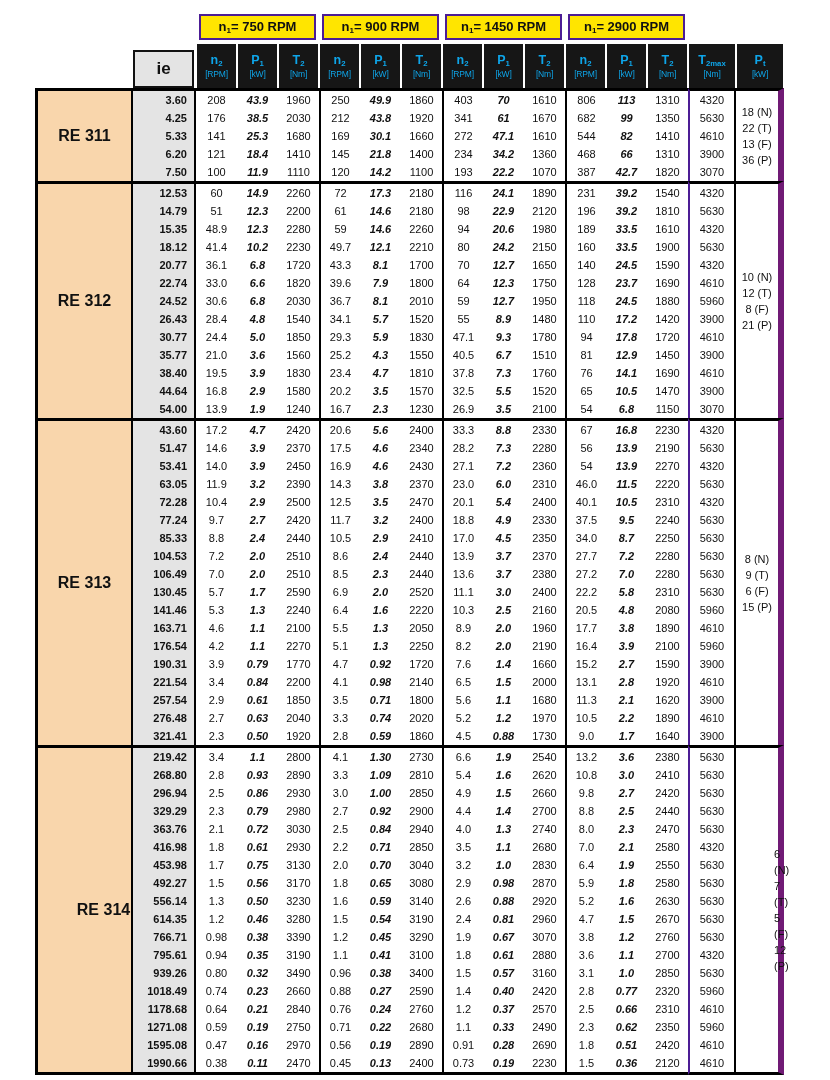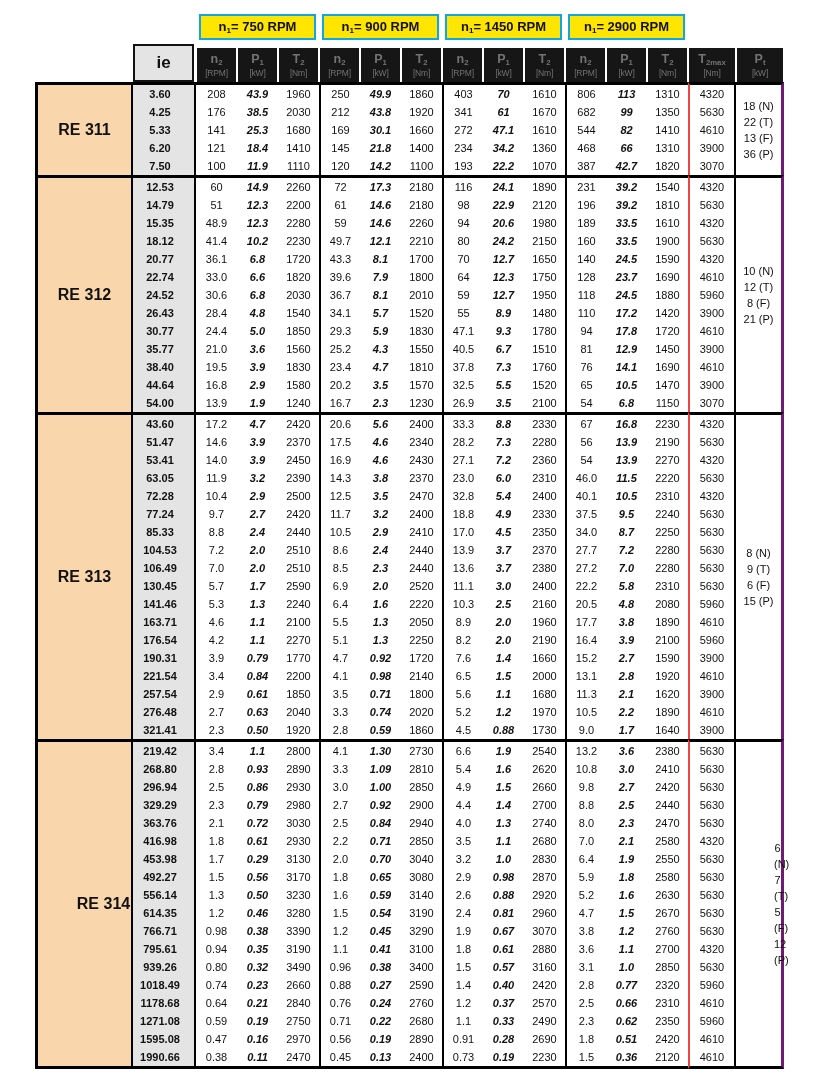--- a/index.html
+++ b/index.html
@@ -2,40 +2,40 @@
 <html style="--yellow: #FFE500; --hblack: #161616; --peach: #F9D6AC; --iegray: #E4E4E4;"><head>
 <meta charset="utf-8">
 <style>
   html,body{margin:0;padding:0;background:#fff;}
   body{width:830px;height:1080px;font-family:"Liberation Sans",sans-serif;color:#111;overflow:hidden;}
   .wrap{padding:14px 0 0 35px;}
   table{border-collapse:separate;border-spacing:0;table-layout:fixed;width:749px;}
   th,td{padding:0;margin:0;font-weight:normal;}
   
   .sp-th{height:30px;vertical-align:top;}
-  .yellow{background:var(--yellow,#FFE500);border:2px solid #0ea5e9;margin:0 3px;height:22px;
+  .yellow{background:var(--yellow,#FFE500);border:2px solid #4c1d95;margin:0 3px;height:22px;
           text-align:center;line-height:22px;font-weight:bold;font-size:13px;white-space:nowrap;}
   .hth{height:38px;vertical-align:bottom;}
-  .hbox{background:var(--hblack,#161616);color:#737373;margin:0 1px;height:34px;display:flex;
+  .hbox{background:var(--hblack,#161616);color:#0ea5e9;margin:0 1px;height:44px;display:flex;
         flex-direction:column;align-items:center;justify-content:center;line-height:1;}
   .hbox .sym{font-weight:bold;font-size:12.5px;}
   .hbox .unit{font-size:8.5px;margin-top:2px;letter-spacing:-0.2px;}
   .iebox{background:var(--iegray,#E4E4E4);border:2px solid #111;height:34px;margin:0 2px;
          display:flex;align-items:center;justify-content:center;
          font-weight:bold;font-size:17px;}
   sub{font-size:62%;vertical-align:-0.25em;letter-spacing:0;}
   
   tbody td{height:18px;font-size:11px;text-align:center;vertical-align:middle;background:#fff;line-height:1;}
   td.model{background:var(--peach,#F9D6AC);font-weight:bold;font-size:16px;border-left:3px solid #000;}
-  td.ie{background:var(--iegray,#E4E4E4);font-weight:bold;text-align:center;padding-right:7px;
+  td.ie{background:var(--iegray,#E4E4E4);font-weight:bold;text-align:right;padding-right:7px;
         border-left:2px solid #000;border-right:2px solid #000;}
   td.p1{font-weight:bold;font-style:italic;}
   td.gl{border-left:2px solid #000;}
-  td.t2max{border-left:2px solid #ef4444;border-right:2px solid #000;}
-  td.pt{border-right:3px solid #701a75;vertical-align:middle;}
+  td.t2max{border-left:2px solid #4c1d95;border-right:2px solid #000;}
+  td.pt{border-right:6px solid #701a75;vertical-align:middle;}
   td.pt .pt-line{font-size:11px;line-height:16px;text-align:center;}
   tr.gtop>td{border-top:3px solid #000;}
   tr.lastrow>td{border-bottom:3px solid #000;}
   td.bbot{border-bottom:3px solid #000;padding-left:38px;}
 </style>
 </head>
 <body>
 
 <div class="wrap">
   <table>
@@ -540,21 +540,21 @@
           <td class="t2max">5630</td>
         </tr>
         <tr>
           <td class="ie">72.28</td>
           <td class="num">10.4</td>
           <td class="num p1">2.9</td>
           <td class="num">2500</td>
           <td class="num gl">12.5</td>
           <td class="num p1">3.5</td>
           <td class="num">2470</td>
-          <td class="num gl">32.8</td>
+          <td class="num gl">20.1</td>
           <td class="num p1">5.4</td>
           <td class="num">2400</td>
           <td class="num gl">40.1</td>
           <td class="num p1">10.5</td>
           <td class="num">2310</td>
           <td class="t2max">4320</td>
         </tr>
         <tr>
           <td class="ie">77.24</td>
           <td class="num">9.7</td>
@@ -862,21 +862,21 @@
           <td class="num p1">1.1</td>
           <td class="num">2680</td>
           <td class="num gl">7.0</td>
           <td class="num p1">2.1</td>
           <td class="num">2580</td>
           <td class="t2max">4320</td>
         </tr>
         <tr>
           <td class="ie">453.98</td>
           <td class="num">1.7</td>
-          <td class="num p1">0.29</td>
+          <td class="num p1">0.75</td>
           <td class="num">3130</td>
           <td class="num gl">2.0</td>
           <td class="num p1">0.70</td>
           <td class="num">3040</td>
           <td class="num gl">3.2</td>
           <td class="num p1">1.0</td>
           <td class="num">2830</td>
           <td class="num gl">6.4</td>
           <td class="num p1">1.9</td>
           <td class="num">2550</td>

